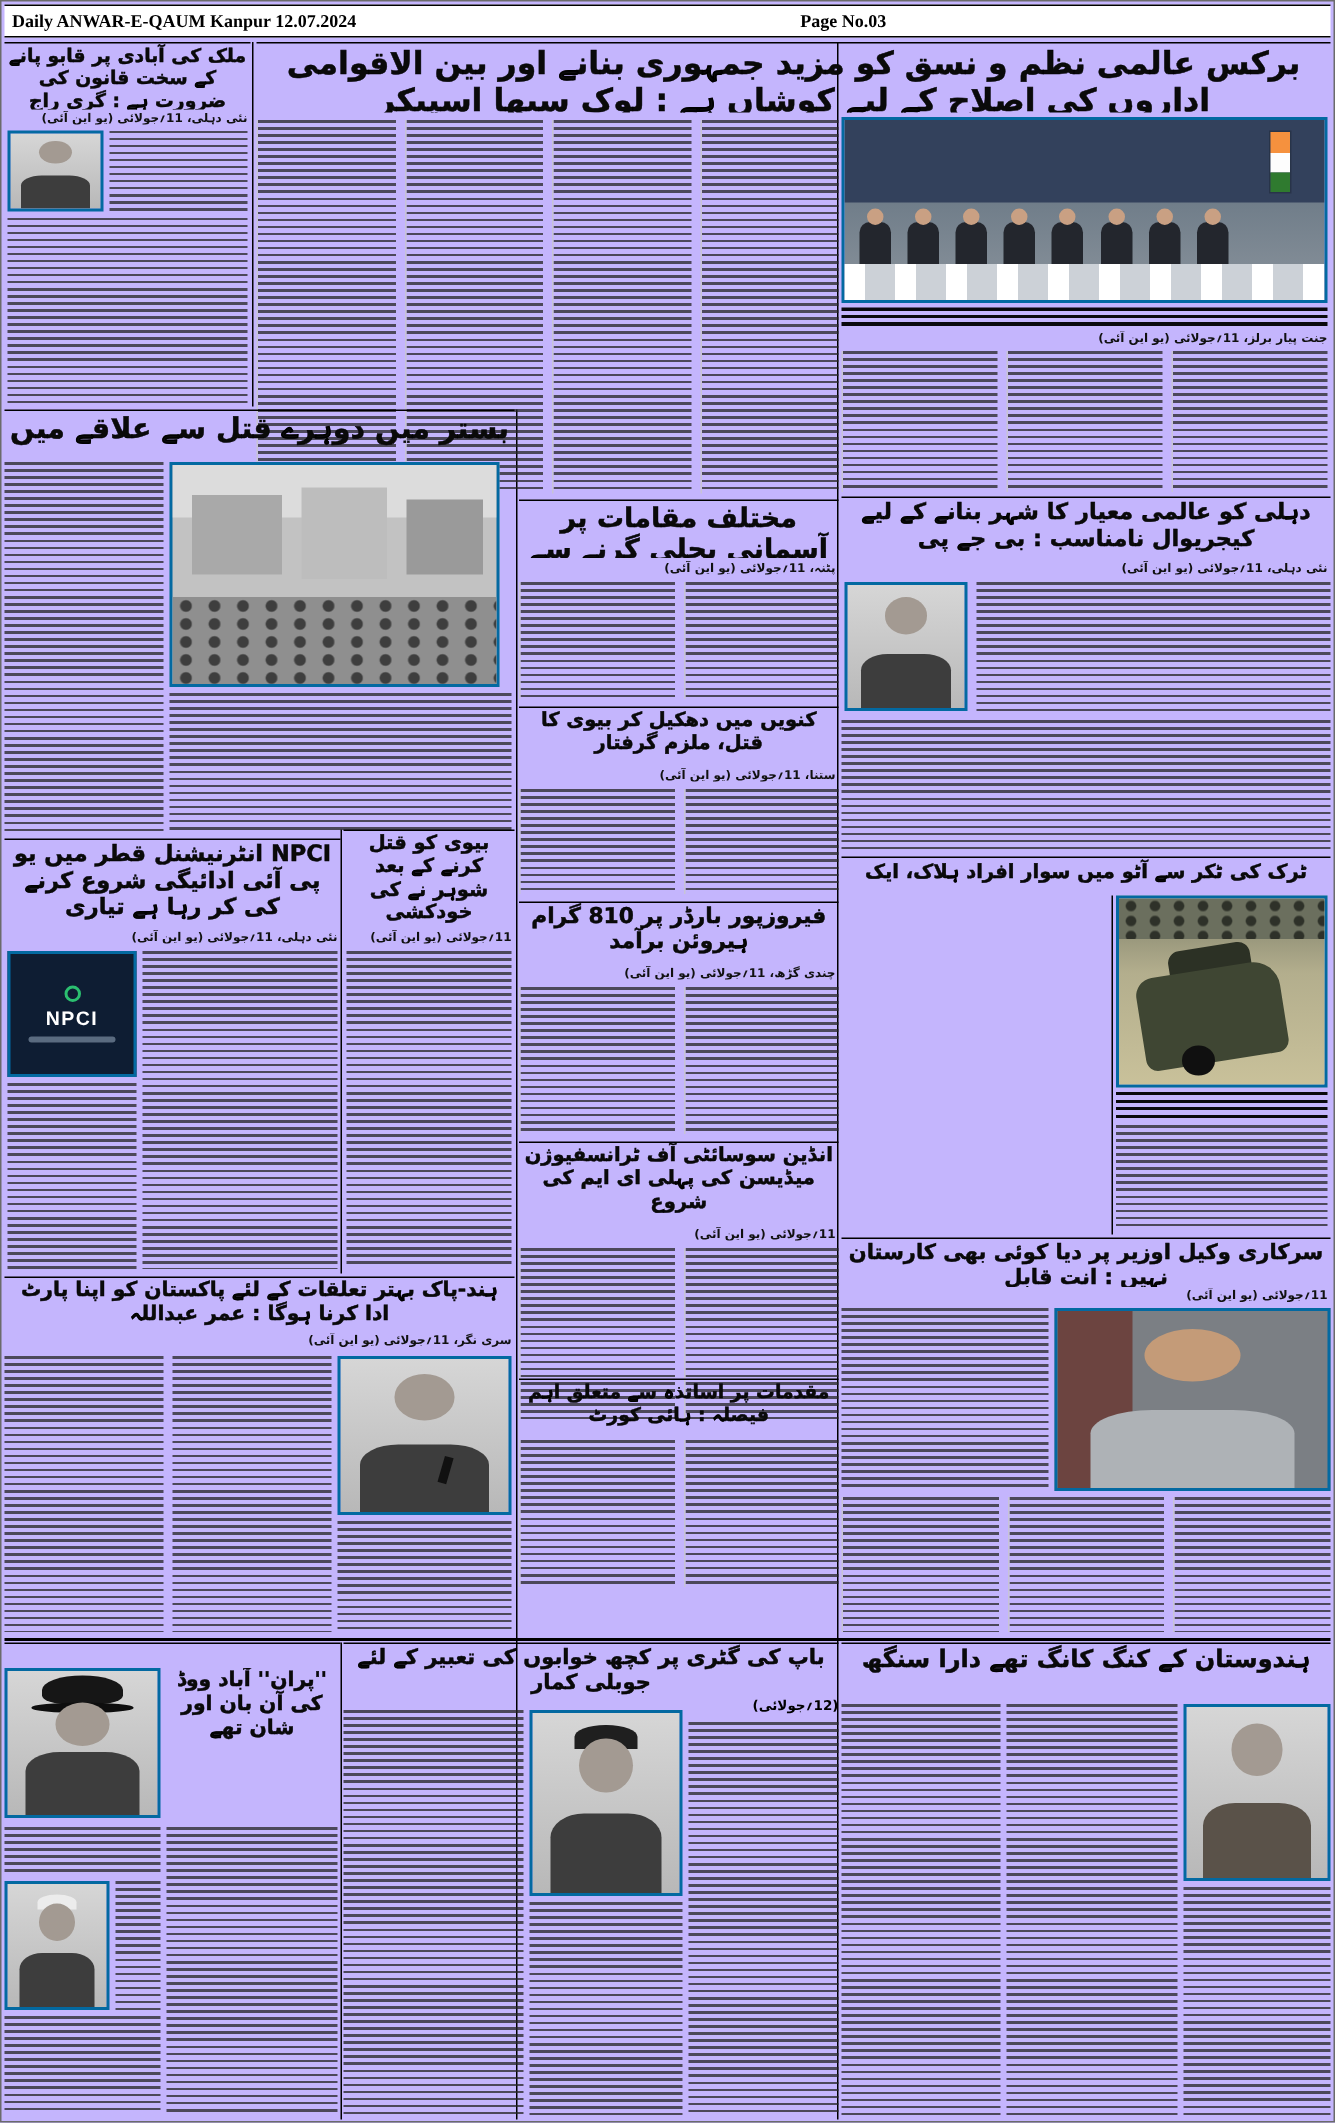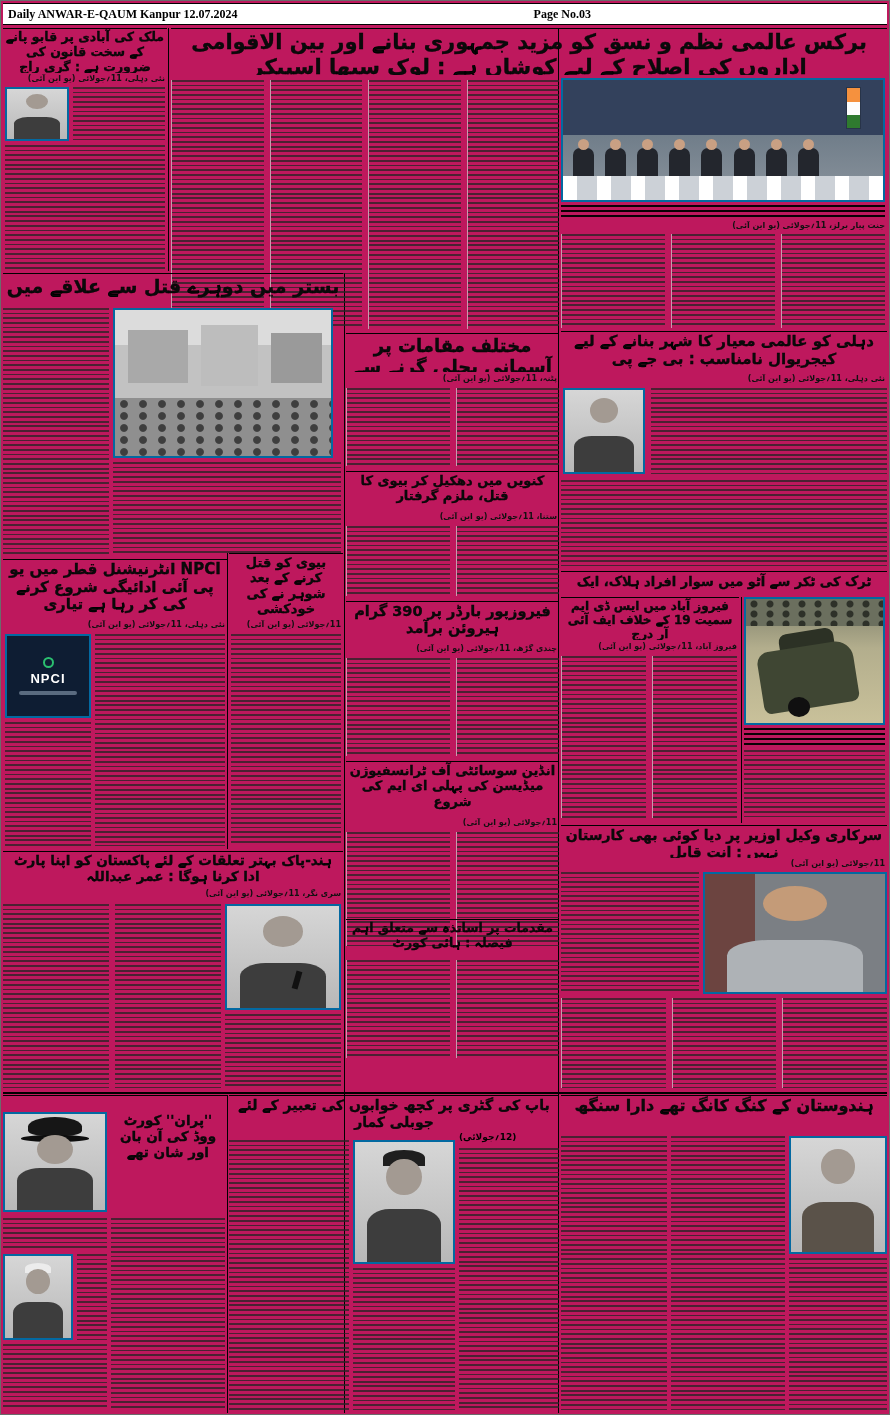--- a/index.html
+++ b/index.html
@@ -1,17 +1,17 @@
 <!DOCTYPE html>
 <html lang="ur"><head>
 <meta charset="utf-8">
 <style>
   *{margin:0;padding:0;box-sizing:border-box}
   body{background:#a8a8a8;font-family:"DejaVu Sans",sans-serif}
-  .page{position:relative;width:890px;height:1415px;margin:0 auto;background:#be185d;overflow:hidden;box-shadow:0 0 10px #0009;border:1px solid #6b6b6b}
+  .page{position:relative;width:890px;height:1415px;margin:0 auto;background:#c4b5fd;overflow:hidden;box-shadow:0 0 10px #0009;border:1px solid #6b6b6b}
   .blk{position:absolute;border-top:1px solid #000}
   .nb{border-top:none}
   .hl{direction:rtl;font-weight:bold;text-align:center;line-height:1.18;padding:1px 2px;overflow:hidden;color:#0a0a0a;-webkit-text-stroke:.3px #000}
   .dl{position:absolute;left:2px;right:2px;direction:rtl;font-size:8px;font-weight:bold;color:#111;white-space:nowrap;overflow:hidden}
   .tx{position:absolute;background-image:repeating-linear-gradient(180deg,#242424 0 1.7px,transparent 1.7px 4.7px);opacity:.75}
   .tx.bold{opacity:.95;background-image:repeating-linear-gradient(180deg,#000 0 2.1px,transparent 2.1px 5px)}
   .cols{position:absolute;display:flex;gap:6px}
   .cols .c{flex:1;background-image:repeating-linear-gradient(180deg,#242424 0 1.7px,transparent 1.7px 4.7px);opacity:.75;border-left:1px solid #c9c9c9}
   .vr{position:absolute;width:1px;background:#000}
   .hr{position:absolute;height:2px;background:#000}
@@ -57,21 +57,21 @@
   .dust{position:absolute;inset:0;background:linear-gradient(#7d7f6a,#b3ae8d 40%,#c9c19a)}
   .crowdband{position:absolute;left:0;right:0;top:0;height:22%;background-color:#6b6f5e;background-image:radial-gradient(circle at 8px 5px,#2e3129 3px,transparent 4px);background-size:16px 10px}
   .auto-top{position:absolute;left:24%;bottom:56%;width:40%;height:18%;background:#2c3125;border-radius:8px 8px 0 0;transform:rotate(-9deg)}
   .auto-body{position:absolute;left:10%;bottom:12%;width:70%;height:50%;background:#3f4633;border-radius:12px 18px 8px 8px;transform:rotate(-9deg)}
   .wheel{position:absolute;left:31%;bottom:5%;width:16%;height:16%;background:#101010;border-radius:50%}
   
   .npci-img{background:#0e1d33;display:flex;flex-direction:column;align-items:center;justify-content:center;color:#fff}
   .npci-ring{width:11px;height:11px;border:2.5px solid #2bbf70;border-radius:50%;margin-bottom:3px}
   .npci-txt{font-weight:bold;font-size:13px;letter-spacing:1px;font-family:"Liberation Sans",sans-serif}
   .lap{width:70%;height:4px;background:#5a6b80;margin-top:5px;border-radius:2px}
-  .note{position:absolute;direction:rtl;font-size:9px;font-weight:bold;text-align:left}
+  .note{position:absolute;direction:rtl;font-size:9px;font-weight:bold;text-align:right}
 </style>
 </head>
 <body>
 
 <div class="page">
 
   <header class="bar">
     <span class="bar-left">Daily ANWAR-E-QAUM Kanpur  12.07.2024</span>
     <span class="bar-center">Page No.03</span>
   </header>
@@ -180,21 +180,21 @@
   <section class="blk" style="left:345px;top:470px;width:213px;height:128px">
     <h2 class="hl" style="font-size:13px;height:38px">کنویں میں دھکیل کر بیوی کا قتل، ملزم گرفتار</h2>
     <p class="dl" style="top:40px">ستنا، 11؍جولائی (یو این آئی)</p>
     <div class="cols" style="left:0;top:54px;width:213px;height:70px">
       <div class="c"></div>
       <div class="c"></div>
     </div>
   </section>
 
   <section class="blk" style="left:345px;top:600px;width:213px;height:158px">
-    <h2 class="hl" style="font-size:14.5px;height:40px">فیروزپور بارڈر پر 390 گرام ہیروئن برآمد</h2>
+    <h2 class="hl" style="font-size:14.5px;height:40px">فیروزپور بارڈر پر 810 گرام ہیروئن برآمد</h2>
     <p class="dl" style="top:42px">چندی گڑھ، 11؍جولائی (یو این آئی)</p>
     <div class="cols" style="left:0;top:56px;width:213px;height:98px">
       <div class="c"></div>
       <div class="c"></div>
     </div>
   </section>
 
   <section class="blk" style="left:345px;top:760px;width:213px;height:188px">
     <h2 class="hl" style="font-size:13px;height:54px">انڈین سوسائٹی آف ٹرانسفیوژن میڈیسن کی پہلی ای ایم کی شروع</h2>
     <p class="dl" style="top:56px">11؍جولائی (یو این آئی)</p>
@@ -220,28 +220,20 @@
       <i class="p-torso"></i>
     </div>
     <div class="tx" style="left:90px;top:56px;width:236px;height:86px"></div>
     <div class="tx" style="left:0;top:148px;width:326px;height:86px"></div>
   </section>
 
   <section class="blk" style="left:560px;top:570px;width:326px;height:24px">
     <h2 class="hl" style="font-size:13px;height:22px;line-height:1.4">ٹرک کی ٹکر سے آٹو میں سوار افراد ہلاک، ایک زخمی</h2>
   </section>
 
-  <section class="blk" style="left:560px;top:596px;width:178px;height:226px">
-    <h2 class="hl" style="font-size:12px;height:42px">فیروز آباد میں ایس ڈی ایم سمیت 19 کے خلاف ایف آئی آر درج</h2>
-    <p class="dl" style="top:44px">فیروز آباد، 11؍جولائی (یو این آئی)</p>
-    <div class="cols" style="left:0;top:58px;width:176px;height:162px">
-      <div class="c"></div>
-      <div class="c"></div>
-    </div>
-  </section>
 
   <section class="blk nb" style="left:743px;top:596px;width:143px;height:226px">
     <div class="ph" style="left:0;top:0;width:141px;height:128px">
       <i class="dust"></i>
       <i class="crowdband"></i>
       <i class="auto-top"></i>
       <i class="auto-body"></i>
       <i class="wheel"></i>
     </div>
     <div class="tx bold" style="left:0;top:131px;width:141px;height:18px"></div>
@@ -277,21 +269,21 @@
     <div class="tx" style="left:222px;top:162px;width:116px;height:74px"></div>
   </section>
 
   <section class="blk" style="left:2px;top:1094px;width:224px;height:318px">
     <div class="ph bw" style="left:0;top:16px;width:104px;height:100px">
       <i class="hat"></i>
       <i class="brim"></i>
       <i class="p-head" style="top:22%"></i>
       <i class="p-torso"></i>
     </div>
-    <h2 class="hl" style="position:absolute;left:108px;top:16px;width:114px;height:100px;font-size:13.5px">''پران'' کورٹ ووڈ کی آن بان اور شان تھے</h2>
+    <h2 class="hl" style="position:absolute;left:108px;top:16px;width:114px;height:100px;font-size:13.5px">''پران'' آباد ووڈ کی آن بان اور شان تھے</h2>
     <div class="tx" style="left:108px;top:122px;width:114px;height:192px"></div>
     <div class="tx" style="left:0;top:122px;width:104px;height:32px"></div>
     <div class="ph bw" style="left:0;top:158px;width:70px;height:86px">
       <i class="cap-white"></i>
       <i class="p-head" style="top:16%"></i>
       <i class="p-torso"></i>
     </div>
     <div class="tx" style="left:74px;top:158px;width:30px;height:86px"></div>
     <div class="tx" style="left:0;top:248px;width:104px;height:66px"></div>
   </section>

